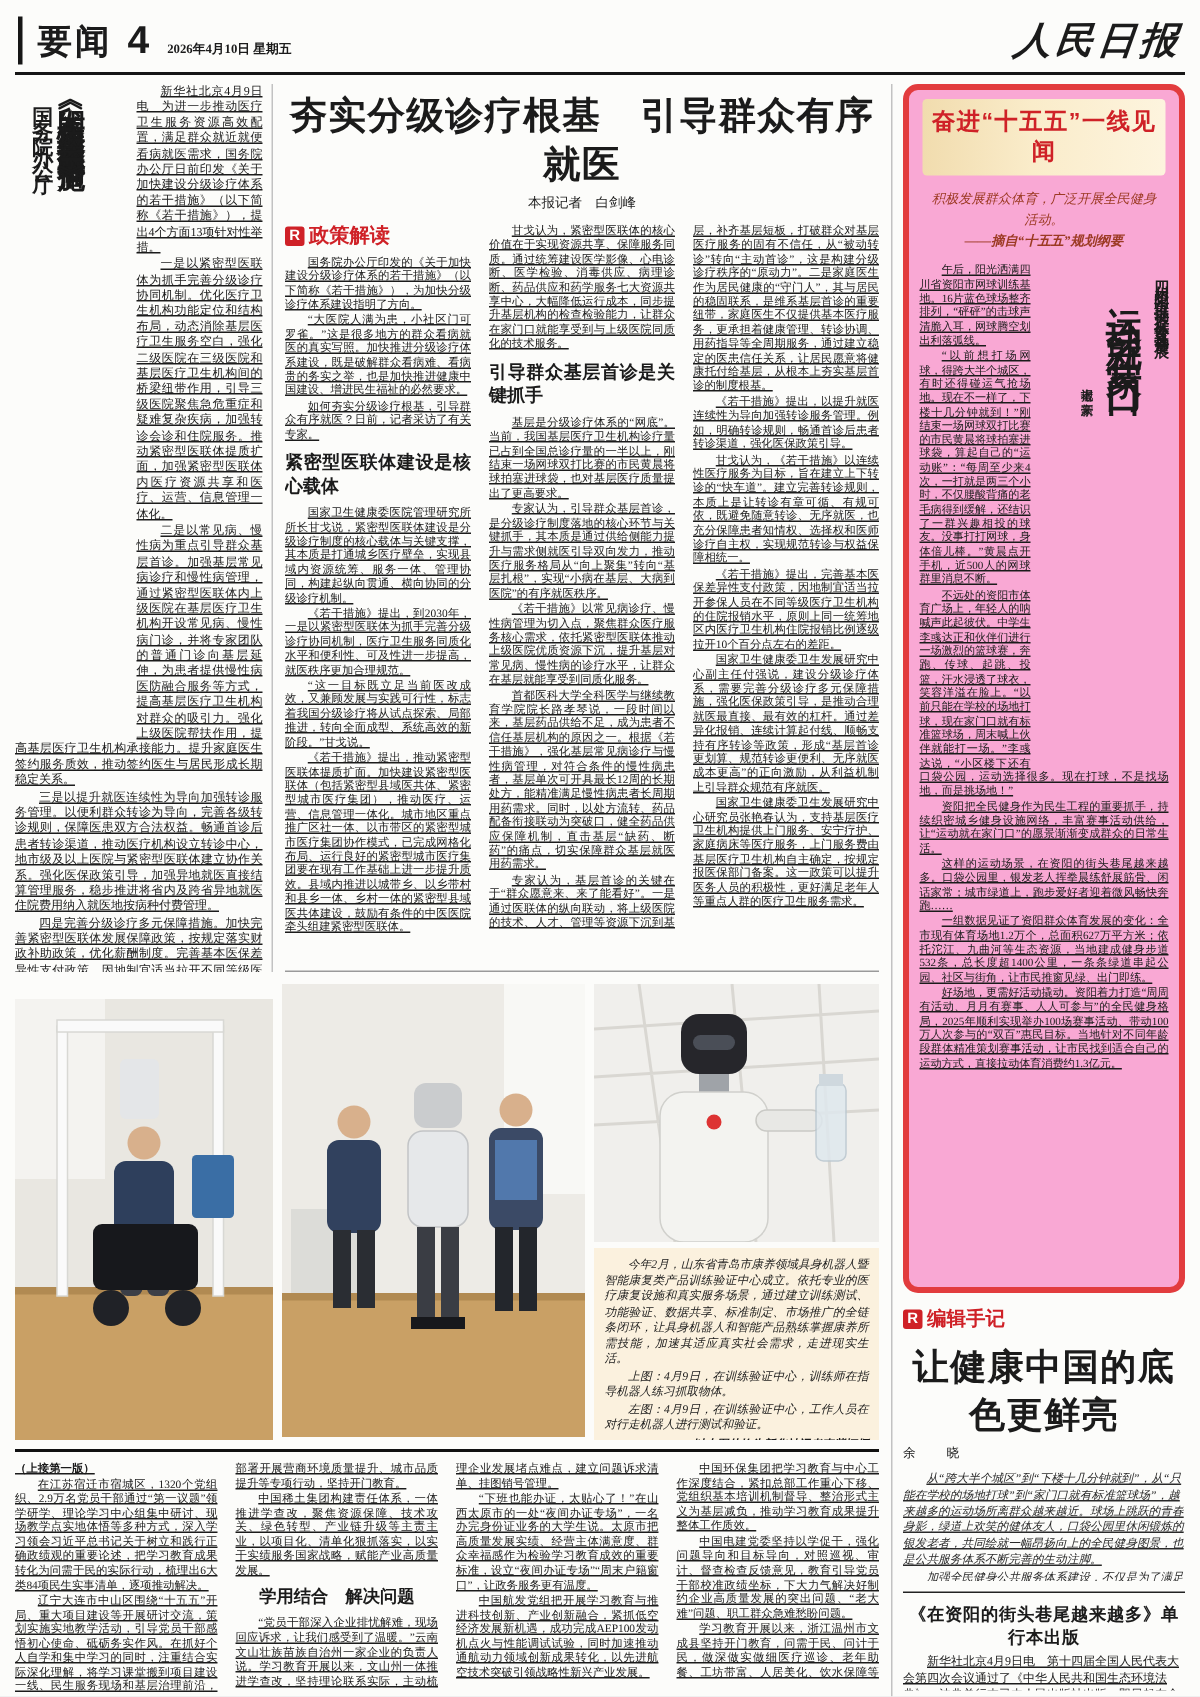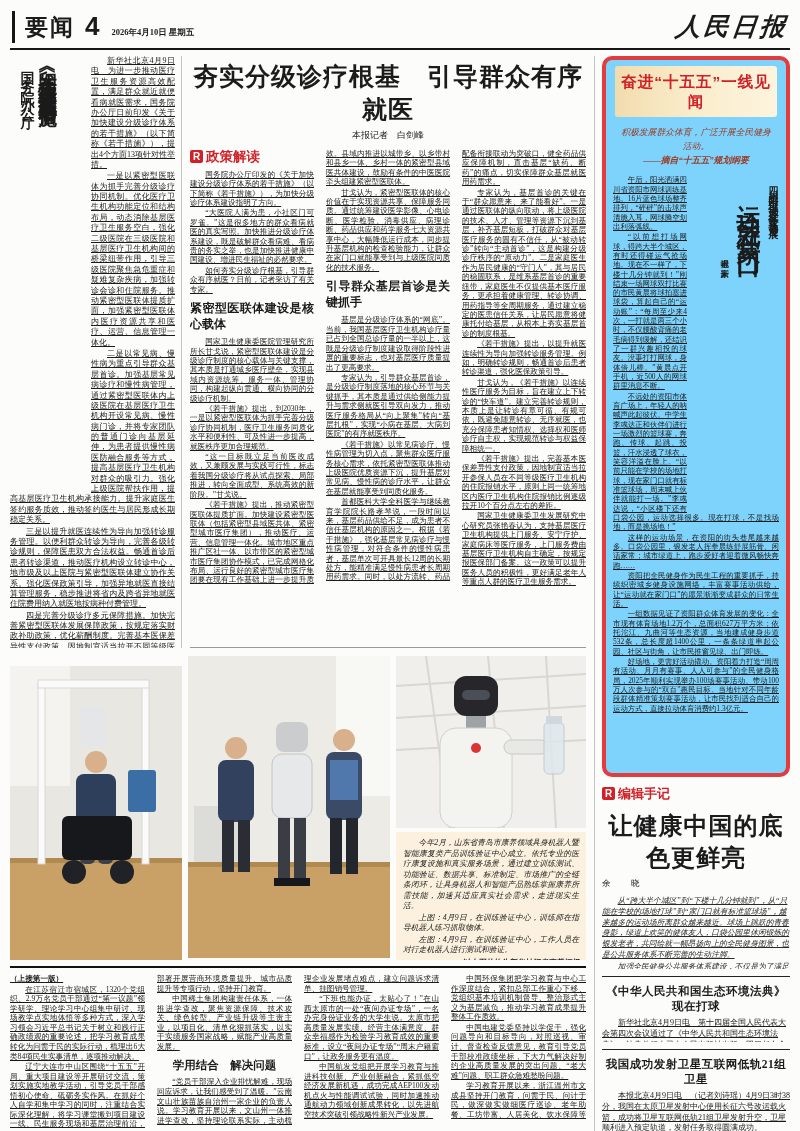--- a/index.html
+++ b/index.html
@@ -31,21 +31,21 @@
   .mid{flex:1;border-bottom:1px solid #9a9a9a;overflow:hidden;height:100%;box-sizing:border-box;}
   .mid h1{font-size:25px;font-weight:900;text-align:center;margin:4px 0 2px;letter-spacing:1px;}
   .byline{text-align:center;font-size:9px;margin:3px 0 7px;}
   .mid-cols{column-count:3;column-gap:12px;height:488px;overflow:hidden;
             font-size:7.6px;line-height:1.24;text-align:justify;}
   .tag{color:#cf2127;font-weight:900;font-size:13.5px;font-family:"Liberation Sans",sans-serif;margin:0 0 4px;}
   .logo-sq{display:inline-block;background:#cf2127;color:#fff;width:13px;height:13px;line-height:13px;
            font-size:10px;text-align:center;border-radius:2px;margin-right:3px;vertical-align:1px;}
   .sub{font-size:12px;font-weight:900;font-family:"Liberation Sans",sans-serif;margin:7px 0 5px;line-height:1.3;}
   
-  .feature{border:4px solid #e23c3e;border-radius:10px;background:#7dd3fc;height:721px;box-sizing:border-box;
+  .feature{border:4px solid #e23c3e;border-radius:10px;background:#f9a8d4;height:806px;box-sizing:border-box;
            padding:3px 7px;overflow:hidden;font-size:7.4px;line-height:1.26;text-align:justify;}
   .feat-banner{background:linear-gradient(90deg,#f1dcae,#faecca 45%,#fdf4de);color:#cf2127;font-weight:900;
                font-size:15.5px;text-align:center;padding:6px 0;border-radius:3px;margin:3px 2px 8px;
                font-family:"Liberation Sans",sans-serif;letter-spacing:1px;}
   .feat-quote{color:#9c3a23;font-style:italic;text-align:center;font-size:8.8px;line-height:1.6;margin:2px 8px 8px;}
   .feat-quote .q2{font-weight:700;}
   .feat-float{float:right;width:88px;height:336px;display:flex;justify-content:flex-end;margin-left:4px;}
   .feat-byline{writing-mode:vertical-rl;font-size:8.5px;padding-top:78px;width:14px;}
   .feat-headline{writing-mode:vertical-rl;font-size:24px;font-weight:900;letter-spacing:9px;margin:0 3px;
                  padding-top:10px;font-family:"Liberation Sans",sans-serif;}
@@ -122,28 +122,29 @@
             <p class="body">国务院办公厅印发的《关于加快建设分级诊疗体系的若干措施》（以下简称《若干措施》），为加快分级诊疗体系建设指明了方向。</p>
             <p class="body">“大医院人满为患，小社区门可罗雀。”这是很多地方的群众看病就医的真实写照。加快推进分级诊疗体系建设，既是破解群众看病难、看病贵的务实之举，也是加快推进健康中国建设、增进民生福祉的必然要求。</p>
             <p class="body">如何夯实分级诊疗根基，引导群众有序就医？日前，记者采访了有关专家。</p>
             <h3 class="sub">紧密型医联体建设是核心载体</h3>
             <p class="body">国家卫生健康委医院管理研究所所长甘戈说，紧密型医联体建设是分级诊疗制度的核心载体与关键支撑，其本质是打通城乡医疗壁垒，实现县域内资源统筹、服务一体、管理协同，构建起纵向贯通、横向协同的分级诊疗机制。</p>
             <p class="body">《若干措施》提出，到2030年，一是以紧密型医联体为抓手完善分级诊疗协同机制，医疗卫生服务同质化水平和便利性、可及性进一步提高，就医秩序更加合理规范。</p>
             <p class="body">“这一目标既立足当前医改成效，又兼顾发展与实践可行性，标志着我国分级诊疗将从试点探索、局部推进，转向全面成型、系统高效的新阶段。”甘戈说。</p>
             <p class="body">《若干措施》提出，推动紧密型医联体提质扩面。加快建设紧密型医联体（包括紧密型县域医共体、紧密型城市医疗集团），推动医疗、运营、信息管理一体化。城市地区重点推广区社一体、以市带区的紧密型城市医疗集团协作模式，已完成网格化布局、运行良好的紧密型城市医疗集团要在现有工作基础上进一步提升质效。县域内推进以城带乡、以乡带村和县乡一体、乡村一体的紧密型县域医共体建设，鼓励有条件的中医医院牵头组建紧密型医联体。</p>
             <p class="body">甘戈认为，紧密型医联体的核心价值在于实现资源共享、保障服务同质。通过统筹建设医学影像、心电诊断、医学检验、消毒供应、病理诊断、药品供应和药学服务七大资源共享中心，大幅降低运行成本，同步提升基层机构的检查检验能力，让群众在家门口就能享受到与上级医院同质化的技术服务。</p>
             <h3 class="sub">引导群众基层首诊是关键抓手</h3>
-            <p class="body">基层是分级诊疗体系的“网底”。当前，我国基层医疗卫生机构诊疗量已占到全国总诊疗量的一半以上，这既是分级诊疗制度建设取得阶段性进展的重要标志，也对基层医疗质量提出了更高要求。</p>
+            <p class="body">基层是分级诊疗体系的“网底”。当前，我国基层医疗卫生机构诊疗量已占到全国总诊疗量的一半以上，刚结束一场网球双打比赛的市民黄晨将球拍塞进球袋，也对基层医疗质量提出了更高要求。</p>
             <p class="body">专家认为，引导群众基层首诊，是分级诊疗制度落地的核心环节与关键抓手，其本质是通过供给侧能力提升与需求侧就医引导双向发力，推动医疗服务格局从“向上聚集”转向“基层扎根”，实现“小病在基层、大病到医院”的有序就医秩序。</p>
             <p class="body">《若干措施》以常见病诊疗、慢性病管理为切入点，聚焦群众医疗服务核心需求，依托紧密型医联体推动上级医院优质资源下沉，提升基层对常见病、慢性病的诊疗水平，让群众在基层就能享受到同质化服务。</p>
             <p class="body">首都医科大学全科医学与继续教育学院院长路孝琴说，一段时间以来，基层药品供给不足，成为患者不信任基层机构的原因之一。根据《若干措施》，强化基层常见病诊疗与慢性病管理，对符合条件的慢性病患者，基层单次可开具最长12周的长期处方，能精准满足慢性病患者长周期用药需求。同时，以处方流转、药品配备衔接联动为突破口，健全药品供应保障机制，直击基层“缺药、断药”的痛点，切实保障群众基层就医用药需求。</p>
             <p class="body">专家认为，基层首诊的关键在于“群众愿意来、来了能看好”。一是通过医联体的纵向联动，将上级医院的技术、人才、管理等资源下沉到基层，补齐基层短板，打破群众对基层医疗服务的固有不信任，从“被动转诊”转向“主动首诊”，这是构建分级诊疗秩序的“原动力”。二是家庭医生作为居民健康的“守门人”，其与居民的稳固联系，是维系基层首诊的重要纽带，家庭医生不仅提供基本医疗服务，更承担着健康管理、转诊协调、用药指导等全周期服务，通过建立稳定的医患信任关系，让居民愿意将健康托付给基层，从根本上夯实基层首诊的制度根基。</p>
             <p class="body">《若干措施》提出，以提升就医连续性为导向加强转诊服务管理。例如，明确转诊规则，畅通首诊后患者转诊渠道，强化医保政策引导。</p>
             <p class="body">甘戈认为，《若干措施》以连续性医疗服务为目标，旨在建立上下转诊的“快车道”。建立完善转诊规则，本质上是让转诊有章可循、有规可依，既避免随意转诊、无序就医，也充分保障患者知情权、选择权和医师诊疗自主权，实现规范转诊与权益保障相统一。</p>
             <p class="body">《若干措施》提出，完善基本医保差异性支付政策，因地制宜适当拉开参保人员在不同等级医疗卫生机构的住院报销水平，原则上同一统筹地区内医疗卫生机构住院报销比例逐级拉开10个百分点左右的差距。</p>
+            <p class="body">国家卫生健康委卫生发展研究中心副主任付强说，建设分级诊疗体系，需要完善分级诊疗多元保障措施，强化医保政策引导，是推动合理就医最直接、最有效的杠杆。通过差异化报销、连续计算起付线、顺畅支持有序转诊等政策，形成“基层首诊更划算、规范转诊更便利、无序就医成本更高”的正向激励，从利益机制上引导群众规范有序就医。</p>
             <p class="body">国家卫生健康委卫生发展研究中心研究员张艳春认为，支持基层医疗卫生机构提供上门服务、安宁疗护、家庭病床等医疗服务，上门服务费由基层医疗卫生机构自主确定，按规定报医保部门备案。这一政策可以提升医务人员的积极性，更好满足老年人等重点人群的医疗卫生服务需求。</p>
 
           </div>
         </article>
       </div>
 
       <div class="photos-row">
         <div class="ph ph1">
           <svg width="172" height="294" viewBox="0 0 172 294">
             <rect width="172" height="294" fill="#e9e7e1"></rect>
@@ -237,38 +238,38 @@
           <div class="q2">——摘自“十五五”规划纲要</div>
         </div>
         <div class="feat-float">
           <div class="feat-byline">本报记者　宋豪新</div>
           <h2 class="feat-headline">运动就在家门口</h2>
           <div class="feat-kicker">四川资阳市推动群众体育蓬勃发展</div>
         </div>
         <p class="body">午后，阳光洒满四川省资阳市网球训练基地。16片蓝色球场整齐排列，“砰砰”的击球声清脆入耳，网球腾空划出利落弧线。</p>
         <p class="body">“以前想打场网球，得跨大半个城区，有时还得碰运气抢场地。现在不一样了，下楼十几分钟就到！”刚结束一场网球双打比赛的市民黄晨将球拍塞进球袋，算起自己的“运动账”：“每周至少来4次，一打就是两三个小时，不仅腰酸背痛的老毛病得到缓解，还结识了一群兴趣相投的球友。没事打打网球，身体倍儿棒。”黄晨点开手机，近500人的网球群里消息不断。</p>
         <p class="body">不远处的资阳市体育广场上，年轻人的呐喊声此起彼伏。中学生李彧达正和伙伴们进行一场激烈的篮球赛，奔跑、传球、起跳、投篮，汗水浸透了球衣，笑容洋溢在脸上。“以前只能在学校的场地打球，现在家门口就有标准篮球场，周末喊上伙伴就能打一场。”李彧达说，“小区楼下还有口袋公园，运动选择很多。现在打球，不是找场地，而是挑场地！”</p>
+        <p class="body">资阳把全民健身作为民生工程的重要抓手，持续织密城乡健身设施网络，丰富赛事活动供给，让“运动就在家门口”的愿景渐渐变成群众的日常生活。</p>
         <p class="body">这样的运动场景，在资阳的街头巷尾越来越多。口袋公园里，银发老人挥拳晨练舒展筋骨、闲话家常；城市绿道上，跑步爱好者迎着微风畅快奔跑……</p>
-        <p class="body">资阳把全民健身作为民生工程的重要抓手，持续织密城乡健身设施网络，丰富赛事活动供给，让“运动就在家门口”的愿景渐渐变成群众的日常生活。</p>
         <p class="body">一组数据见证了资阳群众体育发展的变化：全市现有体育场地1.2万个，总面积627万平方米；依托沱江、九曲河等生态资源，当地建成健身步道532条，总长度超1400公里，一条条绿道串起公园、社区与街角，让市民推窗见绿、出门即练。</p>
         <p class="body">好场地，更需好活动撬动。资阳着力打造“周周有活动、月月有赛事、人人可参与”的全民健身格局，2025年顺利实现举办100场赛事活动、带动100万人次参与的“双百”惠民目标。当地针对不同年龄段群体精准策划赛事活动，让市民找到适合自己的运动方式，直接拉动体育消费约1.3亿元。</p>
 
       </section>
 
       <section class="ed-note">
         <div class="ed-tag"><span class="logo-sq">R</span><span>编辑手记</span></div>
         <h2>让健康中国的底色更鲜亮</h2>
         <div class="ed-author">余　晓</div>
         <p class="body">从“跨大半个城区”到“下楼十几分钟就到”，从“只能在学校的场地打球”到“家门口就有标准篮球场”，越来越多的运动场所离群众越来越近。球场上跳跃的青春身影，绿道上欢笑的健体友人，口袋公园里休闲锻炼的银发老者，共同绘就一幅昂扬向上的全民健身图景，也是公共服务体系不断完善的生动注脚。</p>
         <p class="body">加强全民健身公共服务体系建设，不仅是为了满足人民群众提升健康水平的需要，更是建设健康中国的重要举措。当越来越多人能健身、愿健身、爱健身，健康中国的底色就更加鲜亮，人民群众的获得感就更加充沛，社会发展的动能就越来越强劲，这正是建设现代化人民城市的应有之义。</p>
 
       </section>
 
       <section class="brief brief-law">
-        <h2>《中华人民共和国生态环境法典》现在打球</h2>
+        <h2>《在资阳的街头巷尾越来越多》单行本出版</h2>
         <p class="body">新华社北京4月9日电　第十四届全国人民代表大会第四次会议通过了《中华人民共和国生态环境法典》，法典单行本已由人民出版社出版，即日起在全国新华书店发行。</p>
       </section>
 
       <section class="brief brief-sat">
         <h2>我国成功发射卫星互联网低轨21组卫星</h2>
         <p class="body">本报北京4月9日电　（记者刘诗瑶）4月9日3时38分，我国在太原卫星发射中心使用长征六号改运载火箭，成功将卫星互联网低轨21组卫星发射升空，卫星顺利进入预定轨道，发射任务取得圆满成功。</p>
         <p class="body">这次任务是长征系列运载火箭的第437次飞行。</p>
       </section>
 
       <section class="credits">

